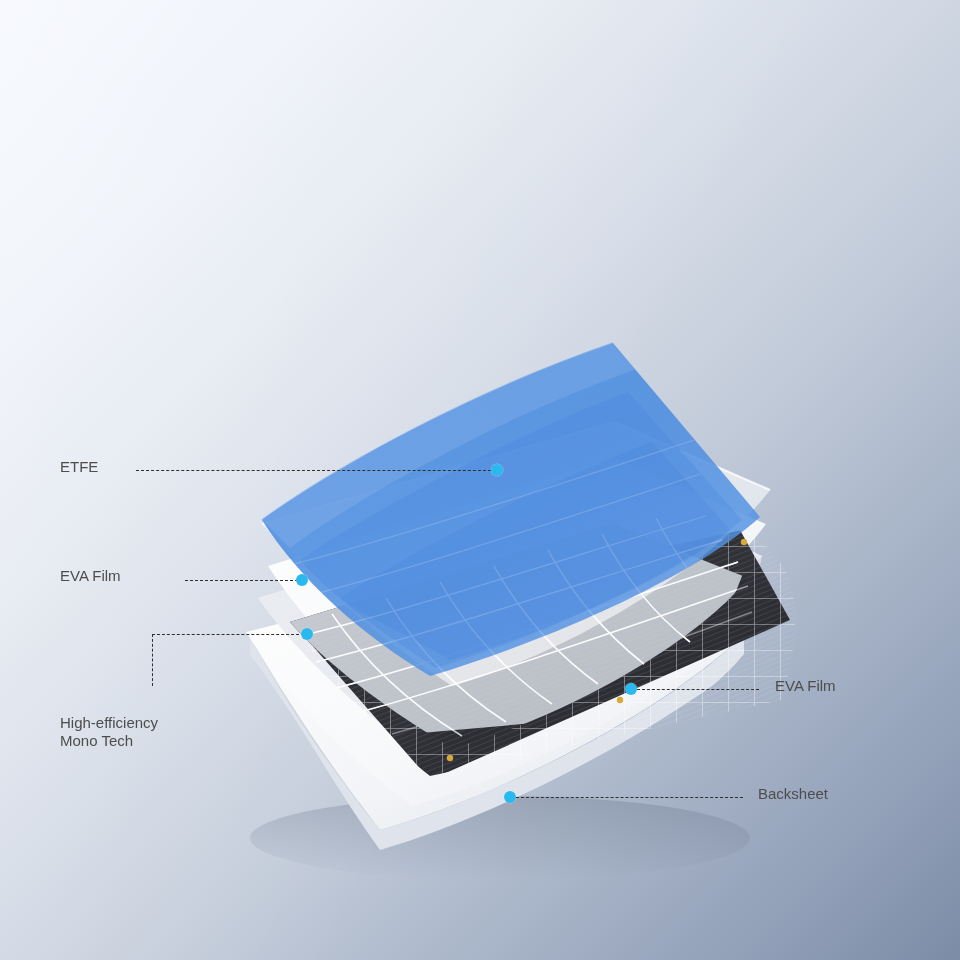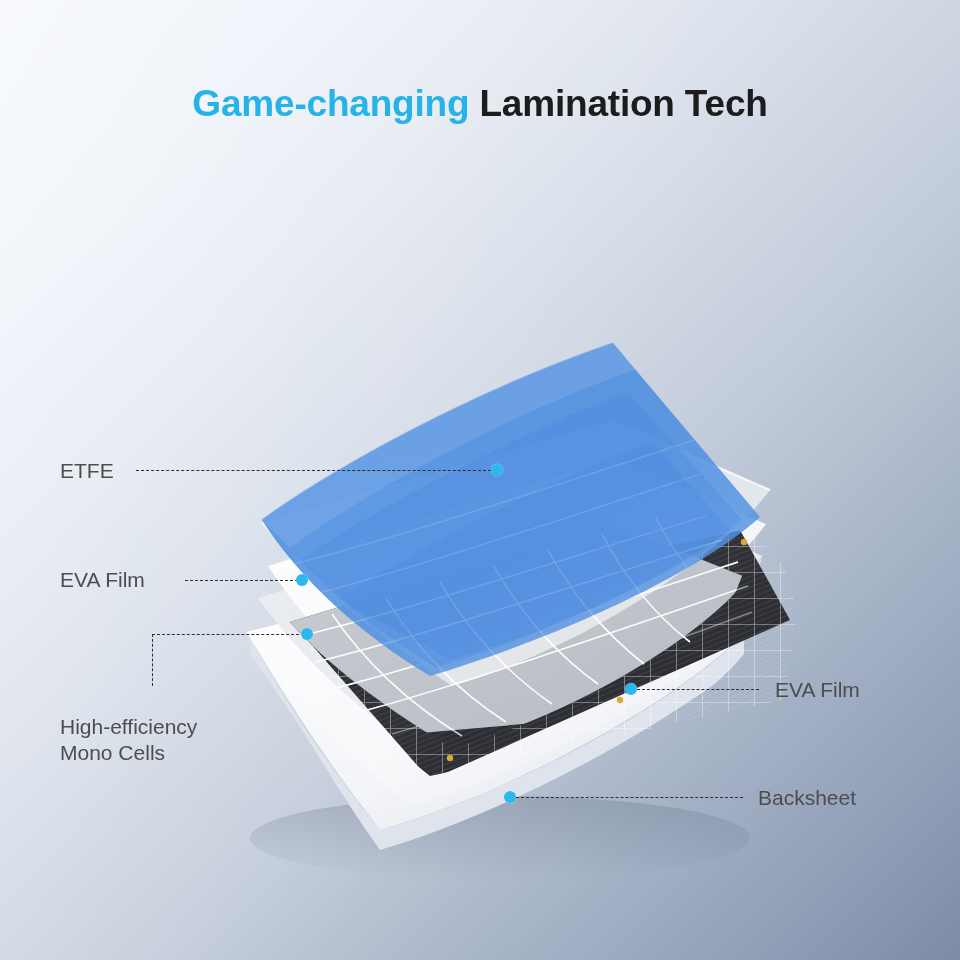--- a/index.html
+++ b/index.html
@@ -51,21 +51,21 @@
     line-height:1.62;
   }
 
   
   #art{position:absolute;left:0;top:0;width:960px;height:960px;z-index:10;}
 
   
   .callout{position:absolute;z-index:50;}
   .co-label{
     position:absolute;
-    font-size:21px;
+    font-size:15px;
     color:#4d4d4d;
     white-space:nowrap;
     line-height:1.22;
   }
   .co-label.right{text-align:left;}
   .dot{
     position:absolute;
     width:12px;height:12px;border-radius:50%;
     background:#29b9ef;
     box-shadow:0 0 0 .5px rgba(255,255,255,.35);
@@ -80,21 +80,20 @@
     border-top:none;
     border-left:1.6px dashed #2f2f2f;
   }
 </style>
 </head>
 <body>
 
 <div id="stage">
 
   <div class="header">
-    <h1 class="title"><span class="accent">Game-changing</span><span> Lamination Tech</span></h1>
     <p class="subtitle">
       <br>
     </p>
   </div>
 
   <svg id="art" viewBox="0 0 960 960">
     <defs>
 
       <linearGradient id="gWhiteA" x1="0" y1="0" x2="1" y2="1">
         <stop offset="0" stop-color="#ffffff"></stop>
@@ -314,21 +313,21 @@
 
   <div class="callout">
     <div class="co-label" style="left:60px;top:567px;">EVA Film</div>
     <div class="dash" style="left:185px;top:580px;width:113px;"></div>
     <div class="dot" style="left:296px;top:574px;"></div>
   </div>
 
   <div class="callout">
     <div class="co-label" style="left:60px;top:694px;margin-top:20px;">
       <span>High-efficiency</span><br>
-      <span>Mono Cells</span>
+      <span>Mono Tech</span>
     </div>
     <div class="dash v" style="left:152px;top:634px;height:52px;"></div>
     <div class="dash" style="left:152px;top:634px;width:152px;"></div>
     <div class="dot" style="left:301px;top:628px;"></div>
   </div>
 
   <div class="callout">
     <div class="dot" style="left:625px;top:683px;"></div>
     <div class="dash" style="left:637px;top:689px;width:122px;"></div>
     <div class="co-label right" style="left:775px;top:677px;">EVA Film</div>

